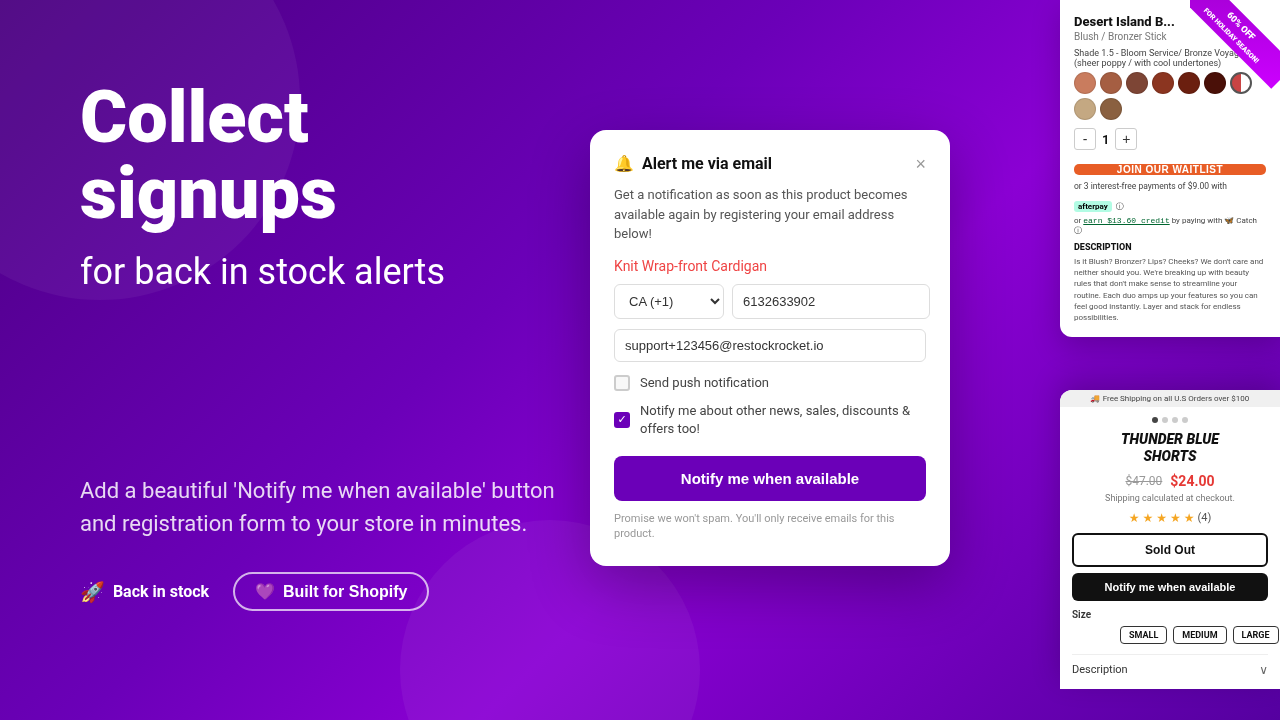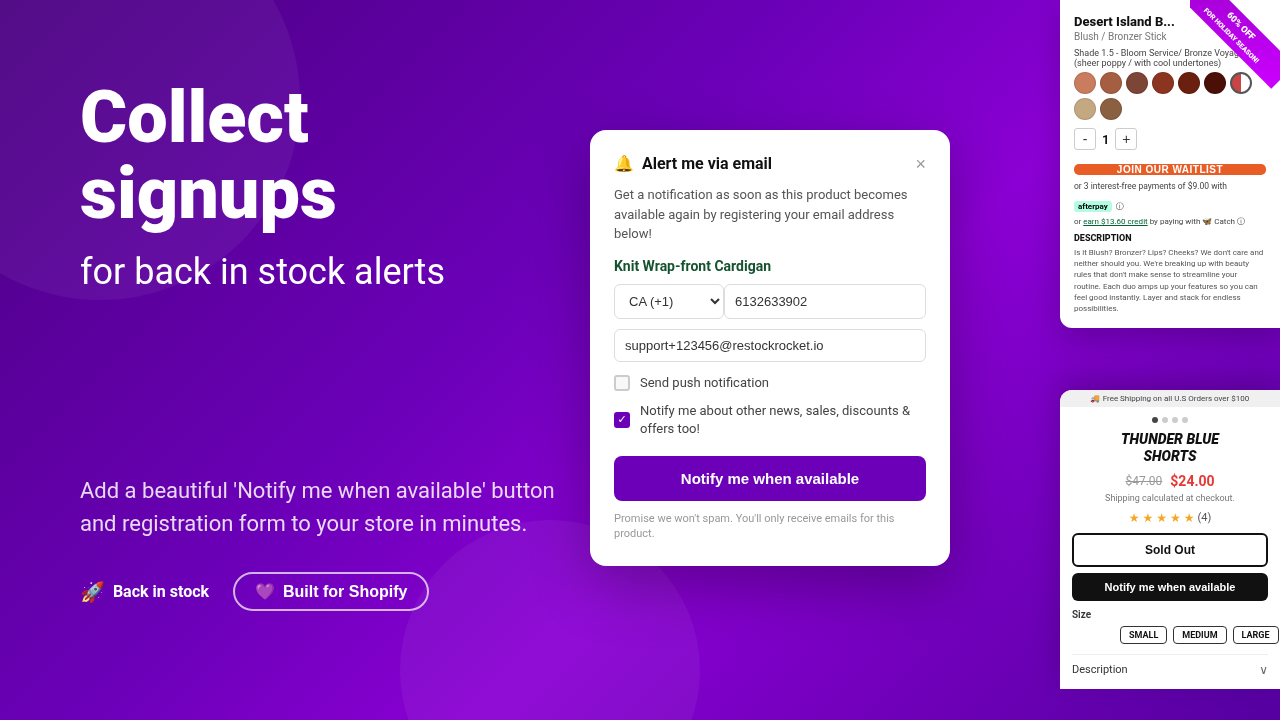--- a/index.html
+++ b/index.html
@@ -100,26 +100,27 @@
       line-height: 1;
     }
     .modal-desc {
       font-size: 13px;
       color: #555;
       line-height: 1.5;
       margin-bottom: 14px;
     }
     .product-name {
       font-size: 14px;
-      font-weight: 700;
-      color: #14532d;
+      font-weight: 400;
+      color: #ef4444;
       margin-bottom: 10px;
     }
     .phone-row {
       display: flex;
+      gap: 8px;
       margin-bottom: 10px;
     }
     .phone-select {
       flex: 0 0 110px;
       border: 1px solid #ddd;
       border-radius: 6px;
       padding: 8px 10px;
       font-size: 13px;
       color: #333;
       background: #fff;
@@ -314,20 +315,21 @@
       padding: 1px 4px;
       border-radius: 3px;
     }
     .catch-row {
       font-size: 8px;
       color: #444;
     }
     .catch-link {
       color: #006630;
       text-decoration: underline;
+      font-family: Liberation Mono, monospace;
     }
     .description-section {
       margin-top: 6px;
     }
     .desc-heading {
       font-size: 9px;
       font-weight: 800;
       color: #111;
       text-transform: uppercase;
       margin-bottom: 4px;

